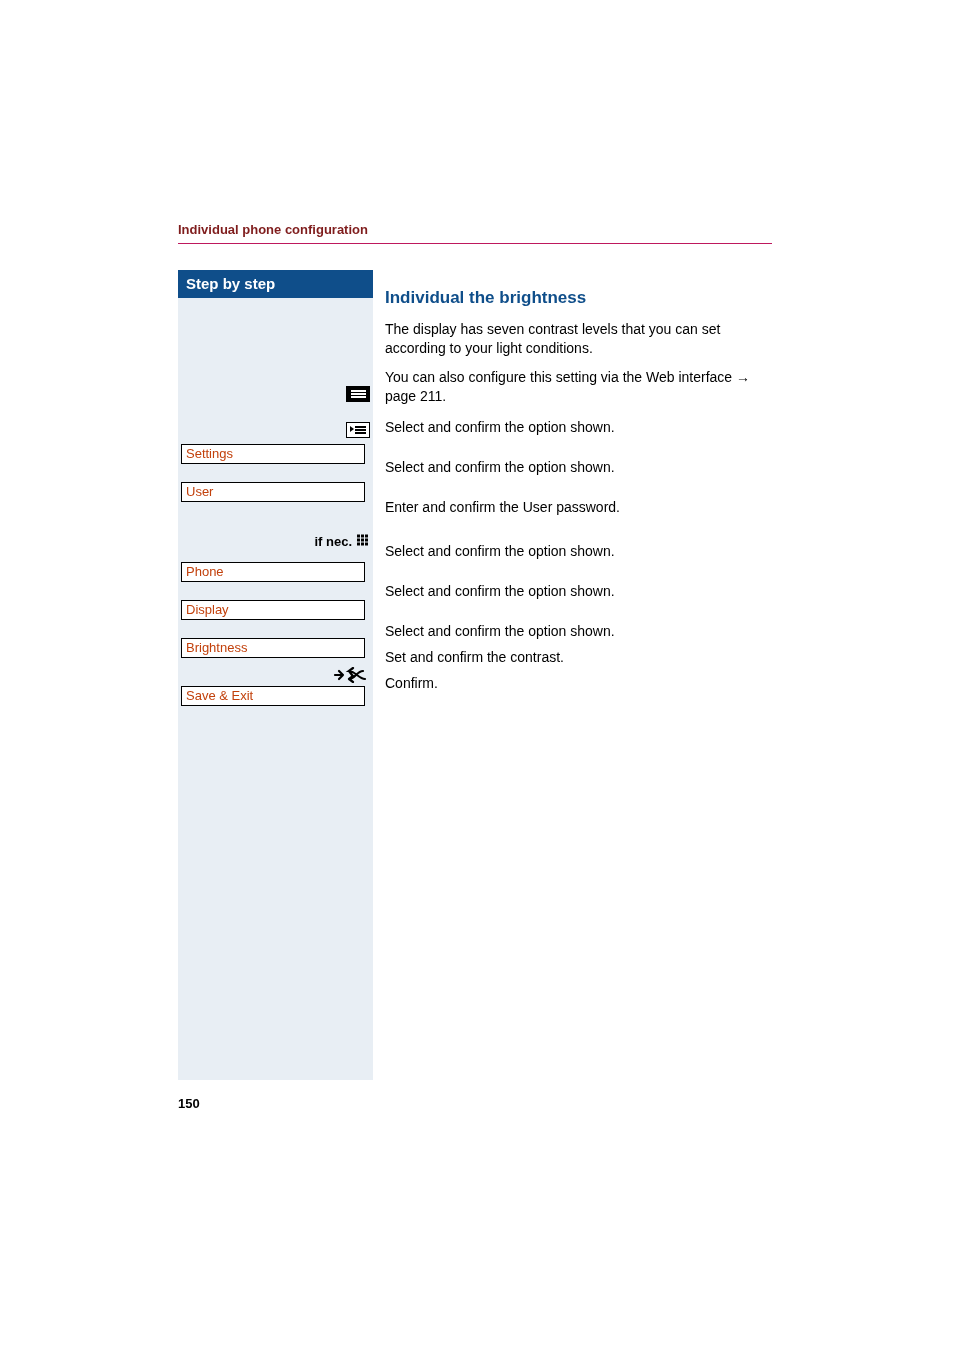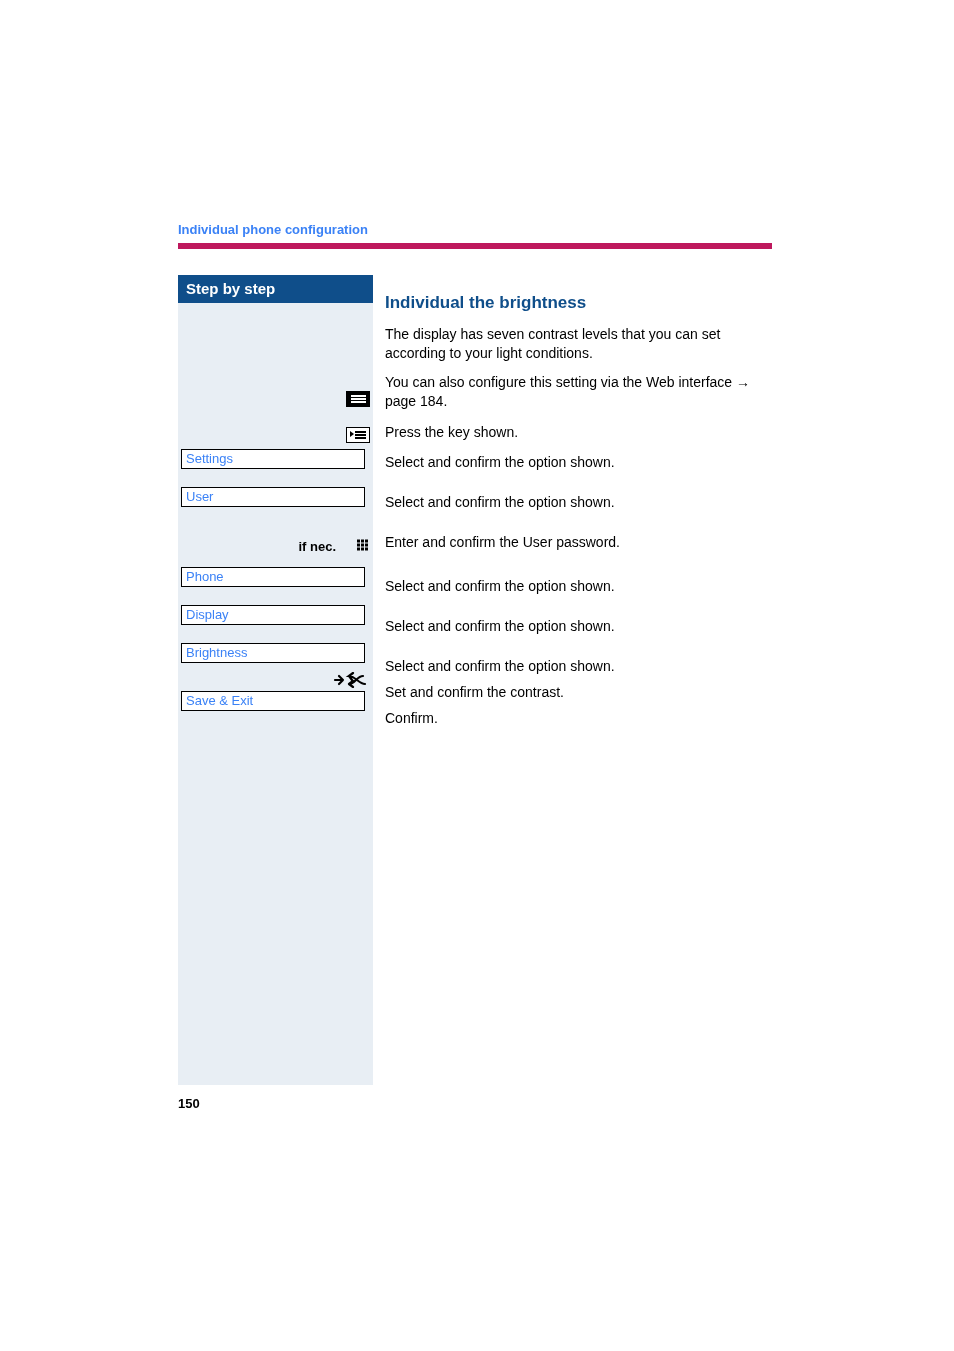--- a/index.html
+++ b/index.html
@@ -13,23 +13,23 @@
     width: 954px;
     height: 1351px;
     position: relative;
     box-sizing: border-box;
     padding: 222px 182px 0 178px;
   }
 
   .header-line {
     font-size: 13px;
     font-weight: bold;
-    color: #3b82f6;
+    color: #7f1d1d;
     padding-bottom: 6px;
-    border-bottom: 6px solid #be185d;
+    border-bottom: 1px solid #be185d;
     margin-bottom: 26px;
   }
 
   .two-col {
     display: flex;
     align-items: stretch;
     justify-content: flex-end;
   }
 
   
@@ -55,21 +55,21 @@
     position: relative;
   }
   .side-row.first { height: 74px; }
   .side-row.span-icon { height: 44px; }
 
   .menu-box {
     border: 1.5px solid #000;
     background: #ffffff;
     font-family: Arial, Helvetica, sans-serif;
     font-size: 13px;
-    color: #3b82f6;
+    color: #c2410c;
     padding: 1px 4px 2px 4px;
     width: 184px;
     box-sizing: border-box;
     margin-left: 3px;
   }
   .side-icon-wrap {
     position: absolute;
     right: 3px;
     top: 0;
     display: flex;
@@ -79,21 +79,21 @@
   }
   .ifnec {
     position: absolute;
     right: 3px;
     top: 50%;
     transform: translateY(-50%);
     font-weight: bold;
     font-size: 13px;
     display: flex;
     align-items: center;
-    gap: 20px;
+    gap: 4px;
   }
   .keypad-icon {
     width: 14px;
     height: 14px;
     display: inline-block;
   }
   .keypad-icon span {
     display: block;
     float: left;
     width: 3px;
@@ -232,24 +232,23 @@
         <div class="menu-box">Save &amp; Exit</div>
       </div>
     </div>
 
     <div class="content">
       <h3>Individual the brightness</h3>
 
       <p>The display has seven contrast levels that you can set according to your light conditions.</p>
 
       <p>
-        <span>You can also configure this setting via the Web interface </span><span class="arrow">→</span><span> page 184.</span>
+        <span>You can also configure this setting via the Web interface </span><span class="arrow">→</span><span> page 211.</span>
       </p>
 
-      <div class="step" style="height:28px">Press the key shown.</div>
 
       <div class="step">Select and confirm the option shown.</div>
 
       <div class="step">Select and confirm the option shown.</div>
 
       <div class="step" style="height:42px">Enter and confirm the User password.</div>
 
       <div class="step">Select and confirm the option shown.</div>
 
       <div class="step">Select and confirm the option shown.</div>

